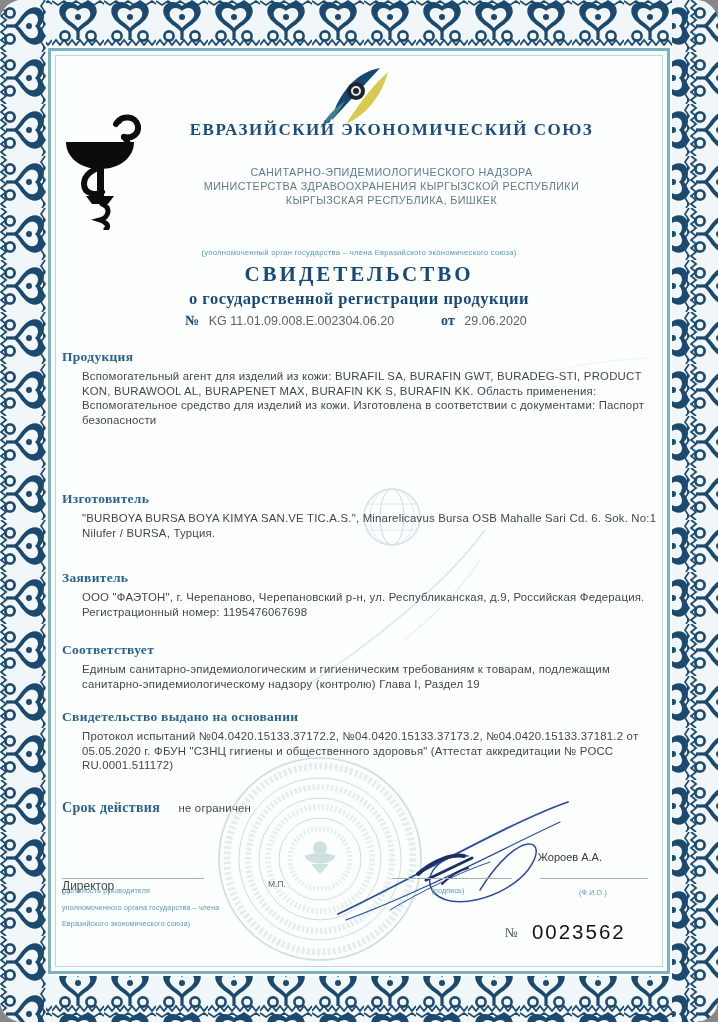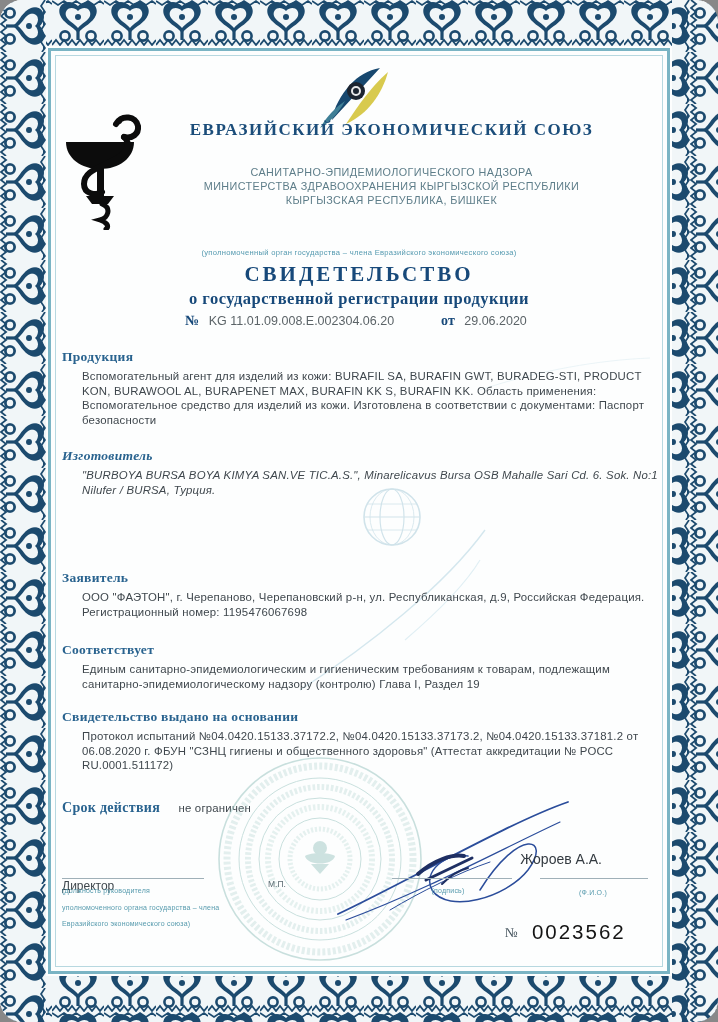--- a/index.html
+++ b/index.html
@@ -51,21 +51,21 @@
     font-size:13.5px;color:#29638f;letter-spacing:.3px;
   }
   .section .body{
     font-size:11.4px;line-height:14.6px;color:#3f474d;letter-spacing:.2px;margin-left:20px;
   }
   .validity .inline-val{
     font-family:"Liberation Sans", sans-serif;font-weight:normal;
     font-size:11.4px;color:#3f474d;margin-left:14px;letter-spacing:.2px;
   }
   .director{left:62px;top:852px;font-size:12px;color:#3f474d;margin-top:27px;}
-  .name{left:0;width:660px;top:851px;text-align:right;font-size:14px;color:#333a40;}
+  .name{left:0;width:660px;top:851px;text-align:right;font-size:11px;color:#333a40;}
   .sig-line{height:1px;background:#9fb0b8;top:878px;}
   .cap{font-size:7px;color:#569aad;letter-spacing:.2px;line-height:16.5px;}
   .cap-left{left:62px;top:883px;}
   .cap-sign{left:398px;top:883px;width:100px;text-align:center;}
   .cap-fio{left:537px;top:885px;width:112px;text-align:center;}
   .mp{left:268px;top:879px;font-size:8.5px;color:#5b6b72;}
   .blank-num{left:505px;top:920px;font-size:20.5px;letter-spacing:2px;color:#141414;}
   .blank-num .no{
     font-family:"Liberation Serif", serif;font-size:13.5px;color:#43525c;
     margin-right:14px;vertical-align:2px;letter-spacing:0;
@@ -152,38 +152,38 @@
     <span class="date-gap"></span>
     <span class="lbl">от</span>
     <span class="val">29.06.2020</span>
   </div>
 
   <div class="abs section" style="top:349px;">
     <h3>Продукция</h3>
     <div class="body">Вспомогательный агент для изделий из кожи: BURAFIL SA, BURAFIN GWT, BURADEG-STI, PRODUCT KON, BURAWOOL AL, BURAPENET MAX, BURAFIN KK S, BURAFIN KK. Область применения: Вспомогательное средство для изделий из кожи. Изготовлена в соответствии с документами: Паспорт безопасности</div>
   </div>
 
-  <div class="abs section" style="top:448px;font-style:italic;">
+  <div class="abs section" style="top:491px;">
     <h3>Изготовитель</h3>
     <div class="body">"BURBOYA BURSA BOYA KIMYA SAN.VE TIC.A.S.", Minarelicavus Bursa OSB Mahalle Sari Cd. 6. Sok. No:1 Nilufer / BURSA, Турция.</div>
   </div>
 
   <div class="abs section" style="top:570px;">
     <h3>Заявитель</h3>
     <div class="body">ООО "ФАЭТОН", г. Черепаново, Черепановский р-н, ул. Республиканская, д.9, Российская Федерация. Регистрационный номер: 1195476067698</div>
   </div>
 
   <div class="abs section" style="top:642px;">
     <h3>Соответствует</h3>
     <div class="body">Единым санитарно-эпидемиологическим и гигиеническим требованиям к товарам, подлежащим санитарно-эпидемиологическому надзору (контролю) Глава I, Раздел 19</div>
   </div>
 
   <div class="abs section" style="top:709px;">
     <h3>Свидетельство выдано на основании</h3>
-    <div class="body">Протокол испытаний №04.0420.15133.37172.2, №04.0420.15133.37173.2, №04.0420.15133.37181.2 от 06.08.2020 г. ФБУН "СЗНЦ гигиены и общественного здоровья" (Аттестат аккредитации № РОСС RU.0001.511172)</div>
+    <div class="body">Протокол испытаний №04.0420.15133.37172.2, №04.0420.15133.37173.2, №04.0420.15133.37181.2 от 05.05.2020 г. ФБУН "СЗНЦ гигиены и общественного здоровья" (Аттестат аккредитации № РОСС RU.0001.511172)</div>
   </div>
 
   <div class="abs section validity" style="top:798px;">
     <h3 style="display:inline;font-size:14px;">Срок действия</h3>
     <span class="inline-val">не ограничен</span>
   </div>
 
   <svg class="abs" style="left:213px;top:752px;" width="214" height="214" viewBox="0 0 214 214">
     <g fill="none" stroke="#9ec7c3" opacity="0.55">
       <circle cx="107" cy="107" r="101" stroke-width="1.6"></circle>

